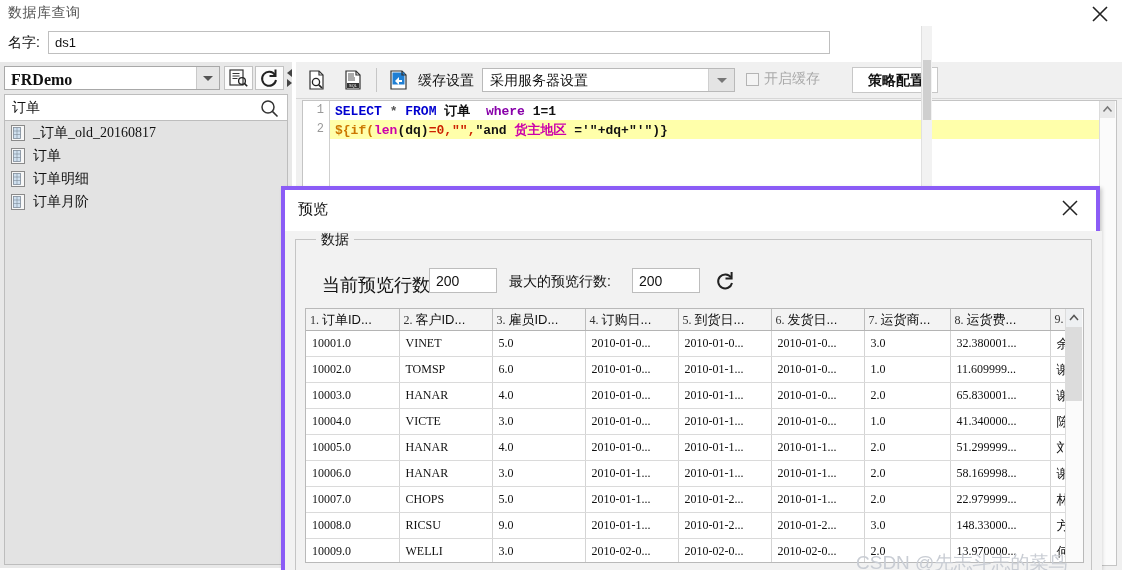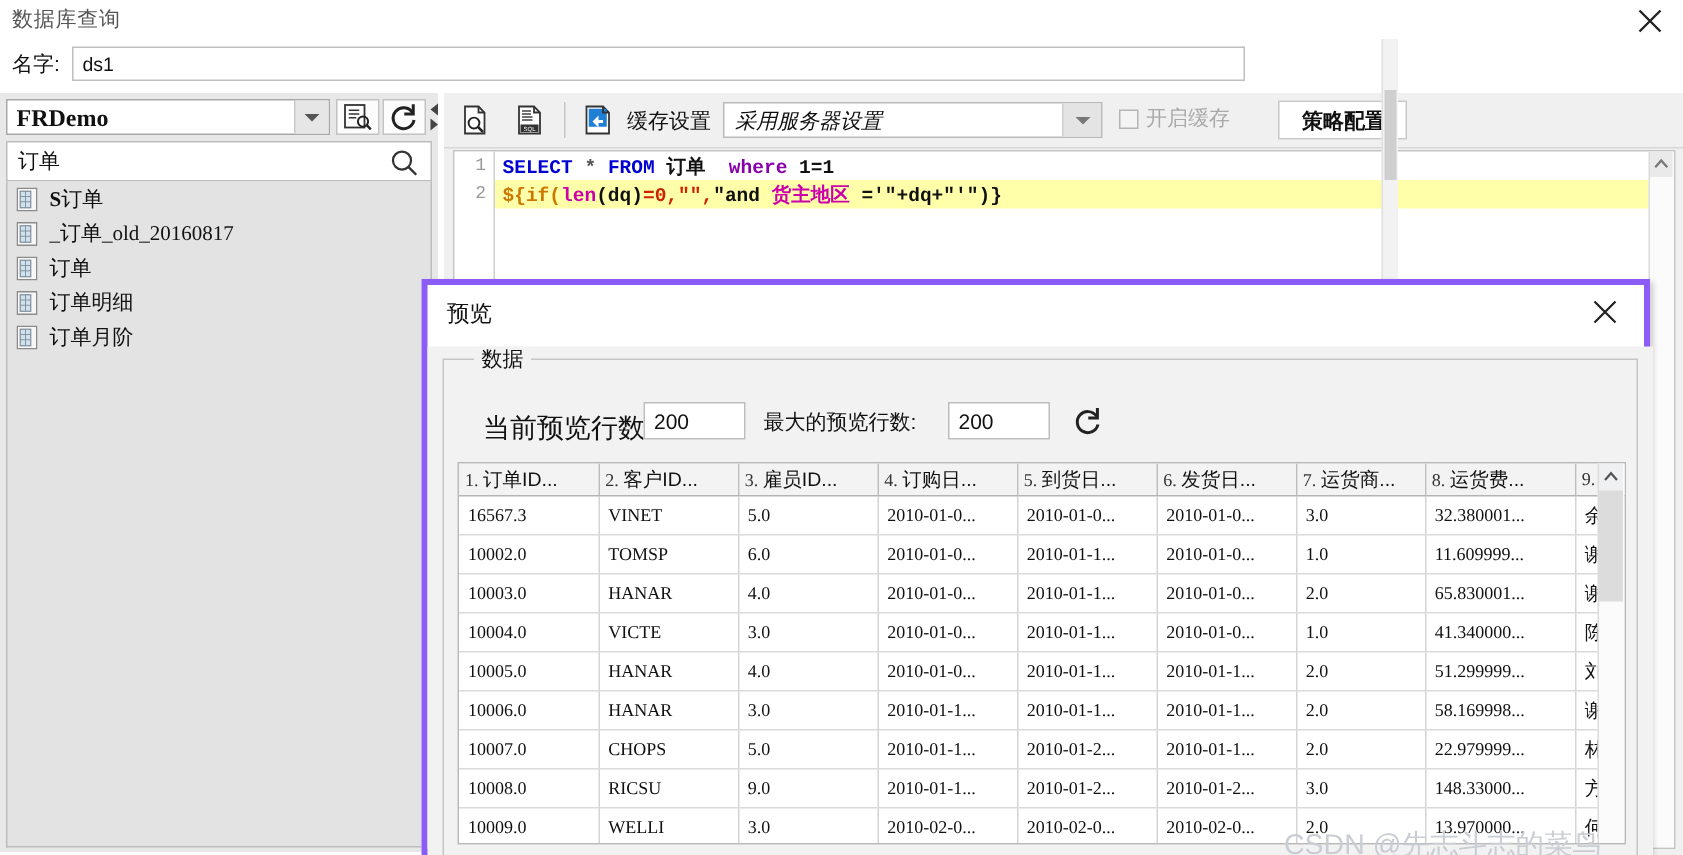--- a/index.html
+++ b/index.html
@@ -58,21 +58,21 @@
   
   #rightpanel{position:absolute;left:296px;top:62px;width:826px;height:508px;background:#f0f0f0;}
   #toolbar{position:absolute;left:0;top:0;width:826px;height:36px;background:#f0f0f0;border-bottom:1px solid #d7d7d7;}
   .tbicon{position:absolute;top:7px;width:24px;height:22px;}
   #tb-preview{left:10px;}
   #tb-sqldoc{left:46px;}
   #tb-sep{position:absolute;left:80px;top:6px;width:1px;height:24px;background:#c6c6c6;}
   #tb-cacheicon{left:92px;top:7px;}
   #tb-cachelbl{position:absolute;left:122px;top:10px;font-size:14px;color:#111;}
   #cachecombo{position:absolute;left:186px;top:6px;width:253px;height:24px;border:1px solid #b9b9b9;background:#fff;box-sizing:border-box;}
-  #cachecombo .val{position:absolute;left:7px;top:3px;font-size:14px;color:#111;font-style:italic;}
+  #cachecombo .val{position:absolute;left:7px;top:3px;font-size:14px;color:#111;}
   #cachecombo .arrow{position:absolute;right:0;top:0;width:25px;height:22px;background:#e4e4e4;border-left:1px solid #cfcfcf;}
   #cachecombo .arrow:after{content:"";position:absolute;left:8px;top:9px;border-left:5px solid transparent;border-right:5px solid transparent;border-top:5px solid #777;}
   #chk-wrap{position:absolute;left:450px;top:10px;height:18px;}
   #chk-box{position:absolute;left:0;top:1px;width:13px;height:13px;border:1px solid #b4b4b4;background:#f4f4f4;box-sizing:border-box;}
   #chk-lbl{position:absolute;left:18px;top:-2px;font-size:14px;color:#a9a9a9;white-space:nowrap;}
   #btn-policy{position:absolute;left:556px;top:5px;width:86px;height:26px;border:1px solid #c7c7c7;background:#fff;box-sizing:border-box;}
   #btn-policy span{position:absolute;left:0;top:4px;width:86px;text-align:center;font-size:14px;font-weight:bold;color:#111;}
 
   #editorwrap{position:absolute;left:6px;top:38px;width:815px;height:466px;border:1px solid #c4c4c4;background:#fff;box-sizing:border-box;overflow:hidden;}
   #gutter{position:absolute;left:0;top:0;width:26px;height:464px;background:#fff;border-right:1px solid #cfcfcf;}
@@ -178,30 +178,20 @@
       <div class="txt">订单</div>
       <div class="mag">
         <svg width="19" height="19" viewBox="0 0 19 19">
           <circle cx="8" cy="8" r="6" fill="none" stroke="#333" stroke-width="1.5"></circle>
           <path d="M12.4 12.4 L17.5 17.5" stroke="#333" stroke-width="1.6"></path>
         </svg>
       </div>
     </div>
 
     <div id="tablelist">
-      <div class="litem">
-        <span class="ic">
-          <svg width="14" height="16" viewBox="0 0 14 16">
-              <rect x="0.5" y="0.5" width="13" height="15" fill="#f7f7f7" stroke="#8a8a8a"></rect>
-              <rect x="2.5" y="2.5" width="7" height="11" fill="#cfe0ef" stroke="#7e8c99" stroke-width="0.8"></rect>
-              <path d="M2.5 6h7 M2.5 9.5h7 M6 2.5v11" stroke="#7e8c99" stroke-width="0.6"></path>
-            </svg>
-        </span>
-        <span class="lbl"><span class="pfx">S</span><span>订单</span></span>
-      </div>
       <div class="litem mono">
         <span class="ic">
           <svg width="14" height="16" viewBox="0 0 14 16">
               <rect x="0.5" y="0.5" width="13" height="15" fill="#f7f7f7" stroke="#8a8a8a"></rect>
               <rect x="2.5" y="2.5" width="7" height="11" fill="#cfe0ef" stroke="#7e8c99" stroke-width="0.8"></rect>
               <path d="M2.5 6h7 M2.5 9.5h7 M6 2.5v11" stroke="#7e8c99" stroke-width="0.6"></path>
             </svg>
         </span>
         <span class="lbl">_订单_old_20160817</span>
       </div>
@@ -349,21 +339,21 @@
                 <th><span class="n">4.</span> <span class="h">订购日...</span></th>
                 <th><span class="n">5.</span> <span class="h">到货日...</span></th>
                 <th><span class="n">6.</span> <span class="h">发货日...</span></th>
                 <th><span class="n">7.</span> <span class="h">运货商...</span></th>
                 <th><span class="n">8.</span> <span class="h">运货费...</span></th>
                 <th><span class="n">9.</span></th>
               </tr>
             </thead>
             <tbody id="gridbody">
                 <tr>
-                  <td>16567.3</td>
+                  <td>10001.0</td>
                   <td>VINET</td>
                   <td>5.0</td>
                   <td>2010-01-0...</td>
                   <td>2010-01-0...</td>
                   <td>2010-01-0...</td>
                   <td>3.0</td>
                   <td>32.380001...</td>
                   <td class="cjk">余.</td>
                 </tr>
                 <tr>

